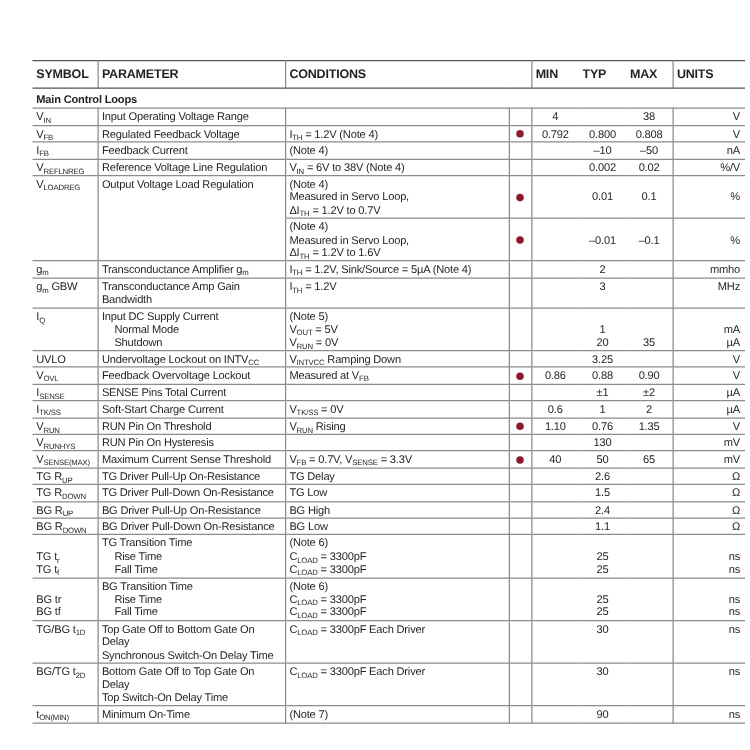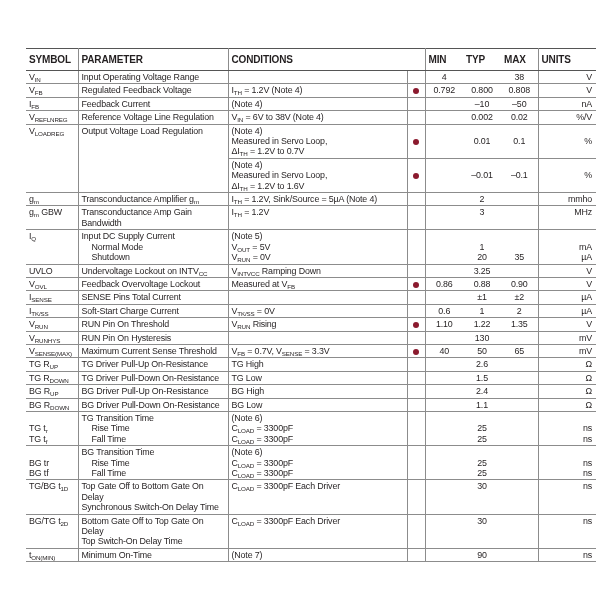--- a/index.html
+++ b/index.html
@@ -54,20 +54,23 @@
       <th style="border-right:1.2px solid #8c8c8c">SYMBOL</th>
       <th style="border-right:1.2px solid #8c8c8c">PARAMETER</th>
       <th colspan="2" style="border-right:1.2px solid #8c8c8c">CONDITIONS</th>
       <th class="num">MIN</th>
       <th class="num">TYP</th>
       <th class="num" style="border-right:1.2px solid #8c8c8c">MAX</th>
       <th class="unit">UNITS</th>
     </tr>
   </thead>
   <tbody id="tbody">
+    <tr class="section">
+      <td colspan="8" style="border-bottom:1.2px solid #8c8c8c">Main Control Loops</td>
+    </tr>
   <tr>
         <td class="sym"><span>V</span><sub>IN</sub></td>
         <td class="par"><span>Input Operating Voltage Range</span></td>
         <td class="cond"><span></span></td>
         <td class="dotc"></td>
         <td class="num"><span>4</span></td>
         <td class="num"><span></span></td>
         <td class="num max"><span>38</span></td>
         <td class="unit"><span>V</span></td>
       </tr>
@@ -218,21 +221,21 @@
         <td class="num"><span>1</span></td>
         <td class="num max"><span>2</span></td>
         <td class="unit"><span>µA</span></td>
       </tr>
       <tr>
         <td class="sym"><span>V</span><sub>RUN</sub></td>
         <td class="par"><span>RUN Pin On Threshold</span></td>
         <td class="cond"><span>V</span><sub>RUN</sub><span> Rising</span></td>
         <td class="dotc"><span class="dot" style="background: rgb(139, 26, 46);"></span></td>
         <td class="num"><span>1.10</span></td>
-        <td class="num"><span>1.22</span></td>
+        <td class="num"><span>0.76</span></td>
         <td class="num max"><span>1.35</span></td>
         <td class="unit"><span>V</span></td>
       </tr>
       <tr>
         <td class="sym"><span>V</span><sub>RUNHYS</sub></td>
         <td class="par"><span>RUN Pin On Hysteresis</span></td>
         <td class="cond"><span></span></td>
         <td class="dotc"></td>
         <td class="num"></td>
         <td class="num"><span>130</span></td>
@@ -245,21 +248,21 @@
         <td class="cond"><span>V</span><sub>FB</sub><span> = 0.7V, V</span><sub>SENSE</sub><span> = 3.3V</span></td>
         <td class="dotc"><span class="dot" style="background: rgb(139, 26, 46);"></span></td>
         <td class="num"><span>40</span></td>
         <td class="num"><span>50</span></td>
         <td class="num max"><span>65</span></td>
         <td class="unit"><span>mV</span></td>
       </tr>
       <tr>
         <td class="sym"><span>TG R</span><sub>UP</sub></td>
         <td class="par"><span>TG Driver Pull-Up On-Resistance</span></td>
-        <td class="cond"><span>TG High</span></td>
+        <td class="cond"><span>TG Delay</span></td>
         <td class="dotc"></td>
         <td class="num"></td>
         <td class="num"><span>2.6</span></td>
         <td class="num max"></td>
         <td class="unit"><span>Ω</span></td>
       </tr>
       <tr>
         <td class="sym"><span>TG R</span><sub>DOWN</sub></td>
         <td class="par"><span>TG Driver Pull-Down On-Resistance</span></td>
         <td class="cond"><span>TG Low</span></td>

